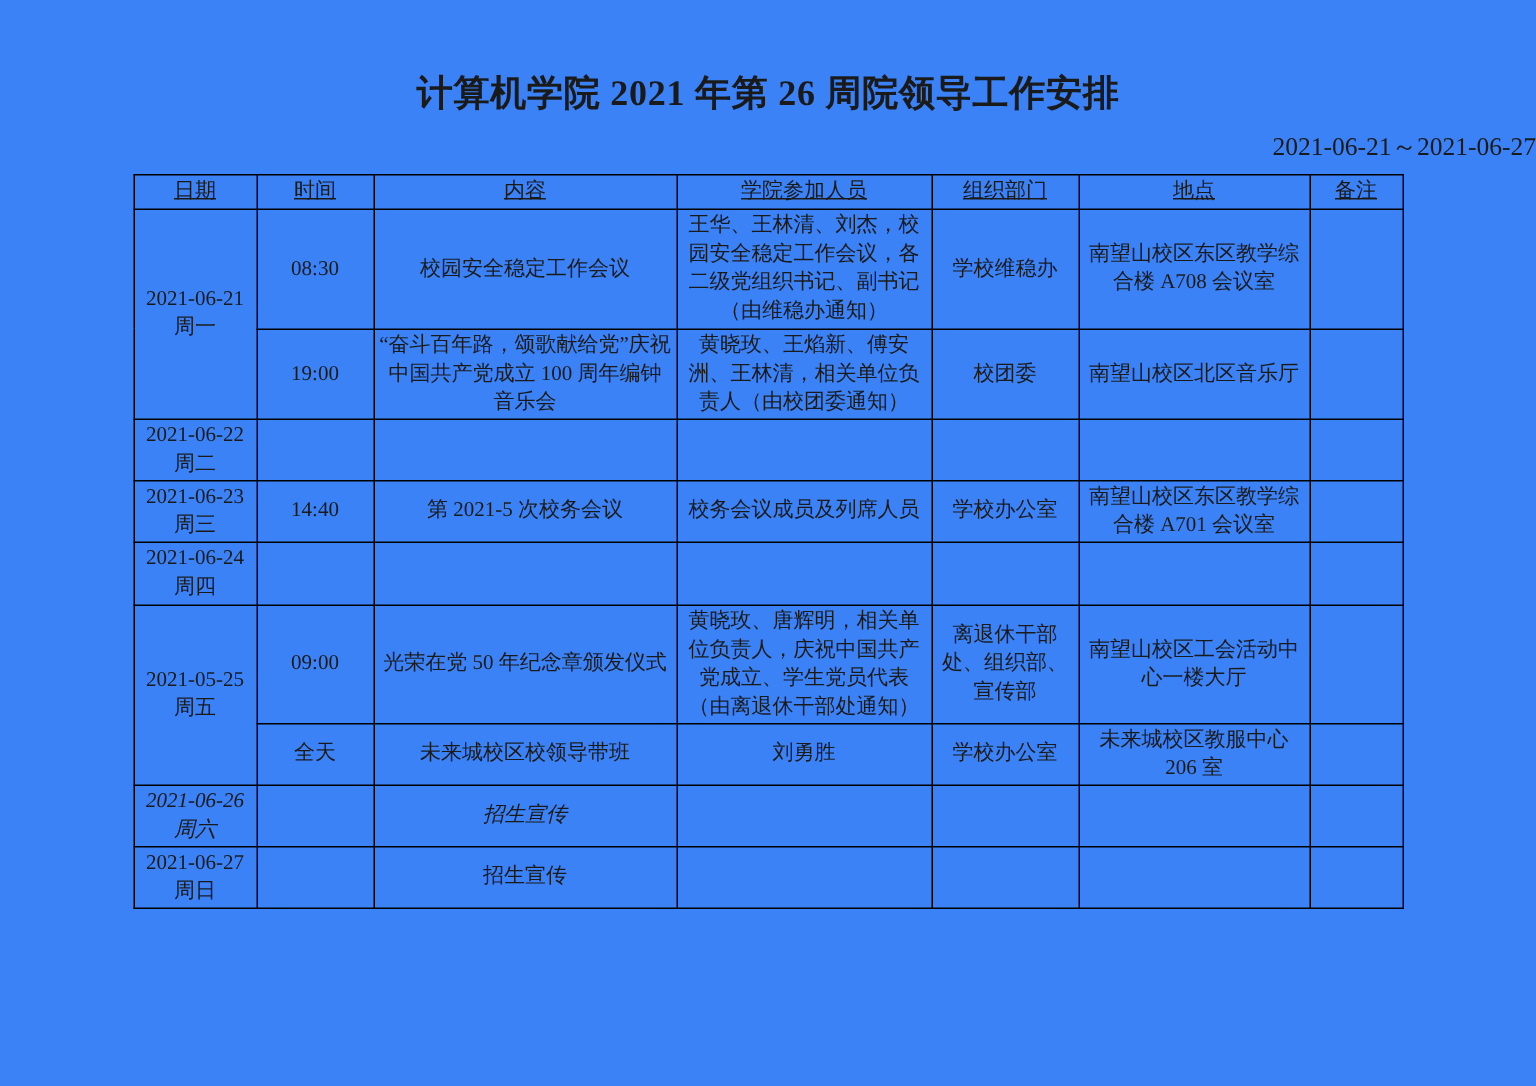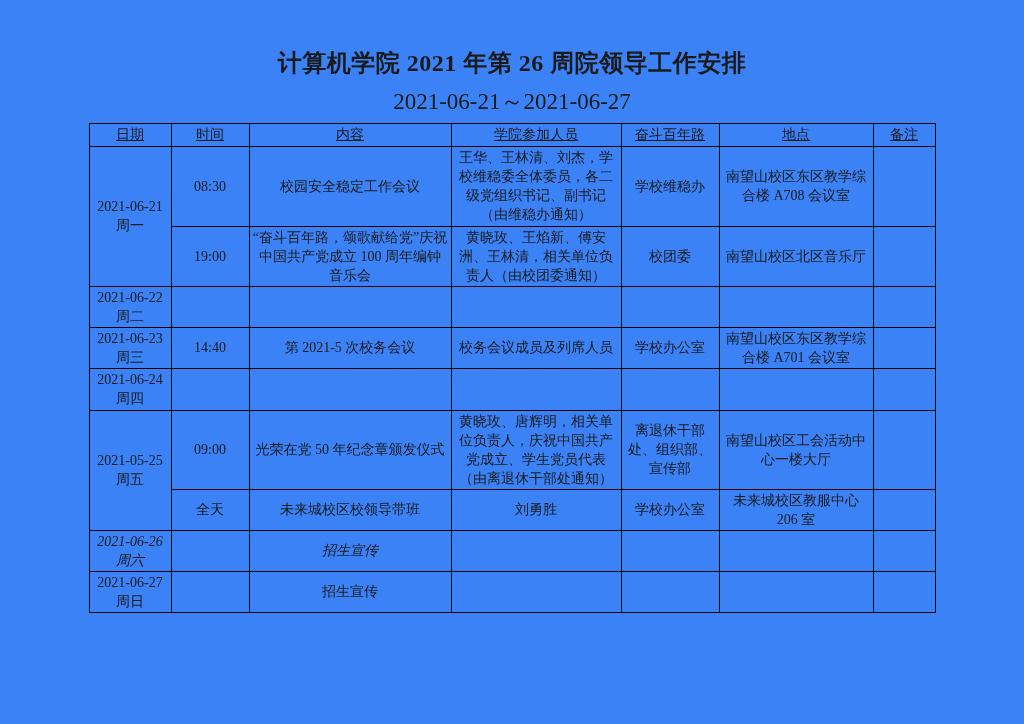--- a/index.html
+++ b/index.html
@@ -18,22 +18,22 @@
   .doc-title {
     padding-top: 48px;
     text-align: center;
     font-size: 24px;
     font-weight: bold;
     letter-spacing: 0.5px;
     line-height: 1.3;
   }
   .doc-subtitle {
     margin-top: 9px;
-    text-align: center;
-    font-size: 23px;
+    text-align: right;
+    font-size: 17px;
     line-height: 1.2;
   }
   table.schedule {
     margin: 7px auto 0 auto;
     width: 846px;
     table-layout: fixed;
     border-collapse: collapse;
   }
   table.schedule th, table.schedule td {
     border: 1px solid #000000;
@@ -75,34 +75,34 @@
       <col style="width:98px">
       <col style="width:154px">
       <col style="width:62px">
     </colgroup>
     <thead>
       <tr>
         <th>日期</th>
         <th>时间</th>
         <th>内容</th>
         <th>学院参加人员</th>
-        <th>奋斗百年路</th>
+        <th>组织部门</th>
         <th>地点</th>
         <th>备注</th>
       </tr>
     </thead>
     <tbody>
       <tr class="rh0">
         <td class="c-date" rowspan="2">
           <div>2021-06-21</div>
           <div>周一</div>
         </td>
         <td>08:30</td>
         <td>校园安全稳定工作会议</td>
-        <td>王华、王林清、刘杰，学校维稳委全体委员，各二级党组织书记、副书记（由维稳办通知）</td>
+        <td>王华、王林清、刘杰，校园安全稳定工作会议，各二级党组织书记、副书记（由维稳办通知）</td>
         <td>学校维稳办</td>
         <td>南望山校区东区教学综合楼 A708 会议室</td>
         <td></td>
       </tr>
       <tr class="rh1">
         <td>19:00</td>
         <td>“奋斗百年路，颂歌献给党”庆祝中国共产党成立 100 周年编钟音乐会</td>
         <td>黄晓玫、王焰新、傅安洲、王林清，相关单位负责人（由校团委通知）</td>
         <td>校团委</td>
         <td>南望山校区北区音乐厅</td>

